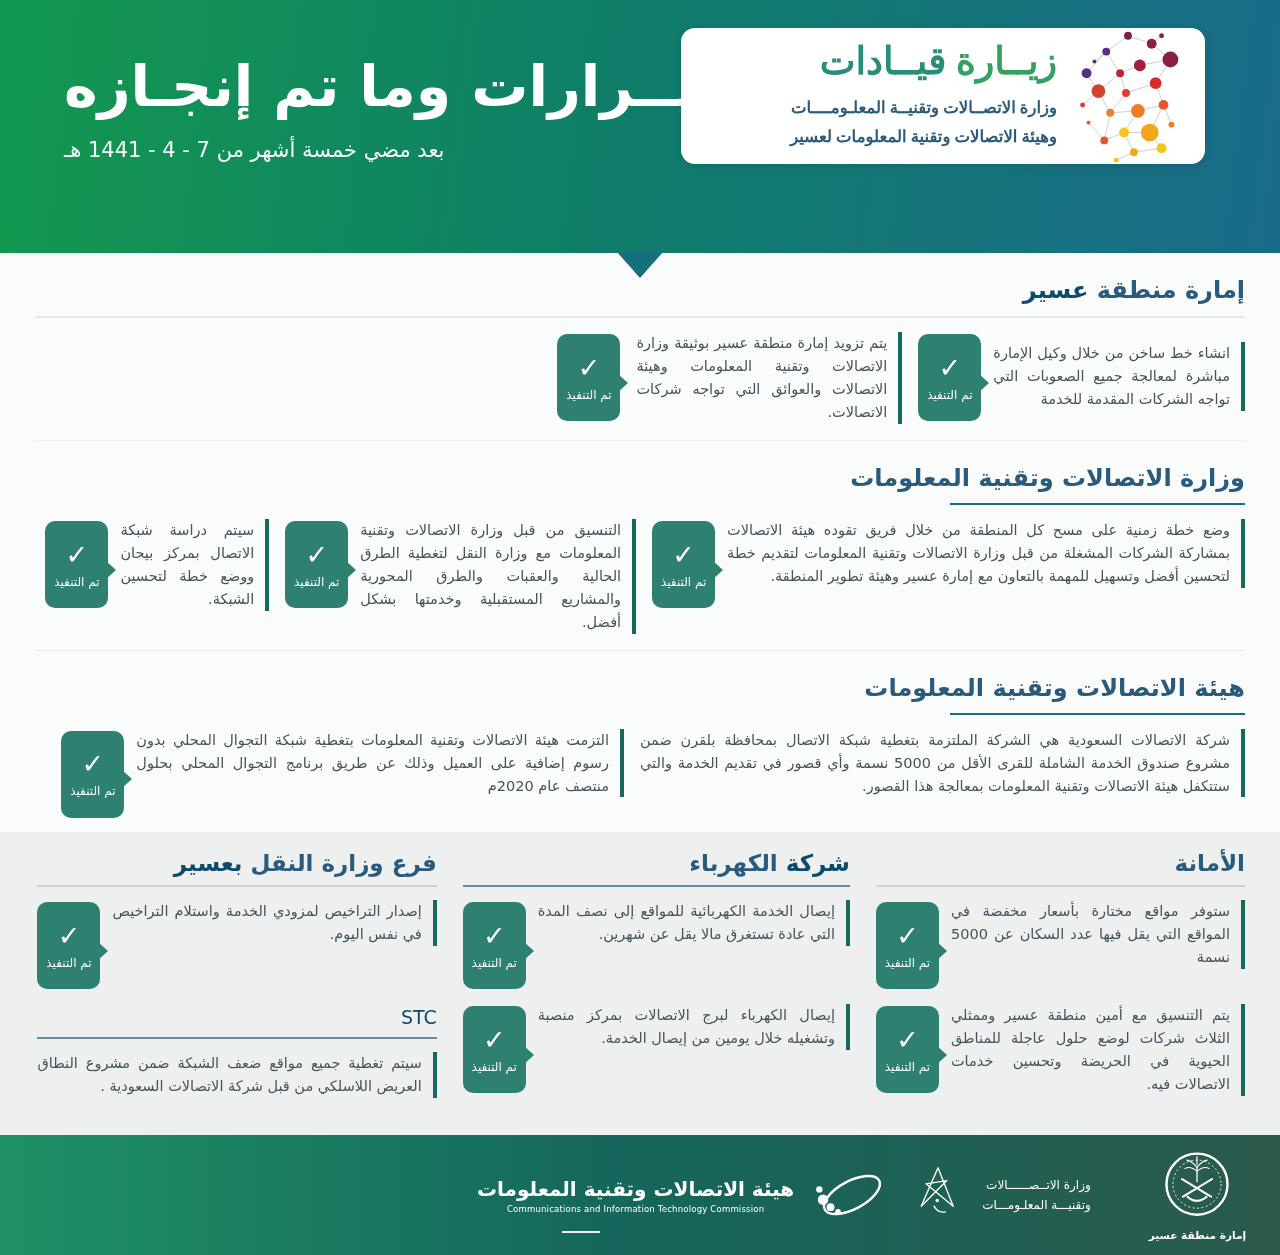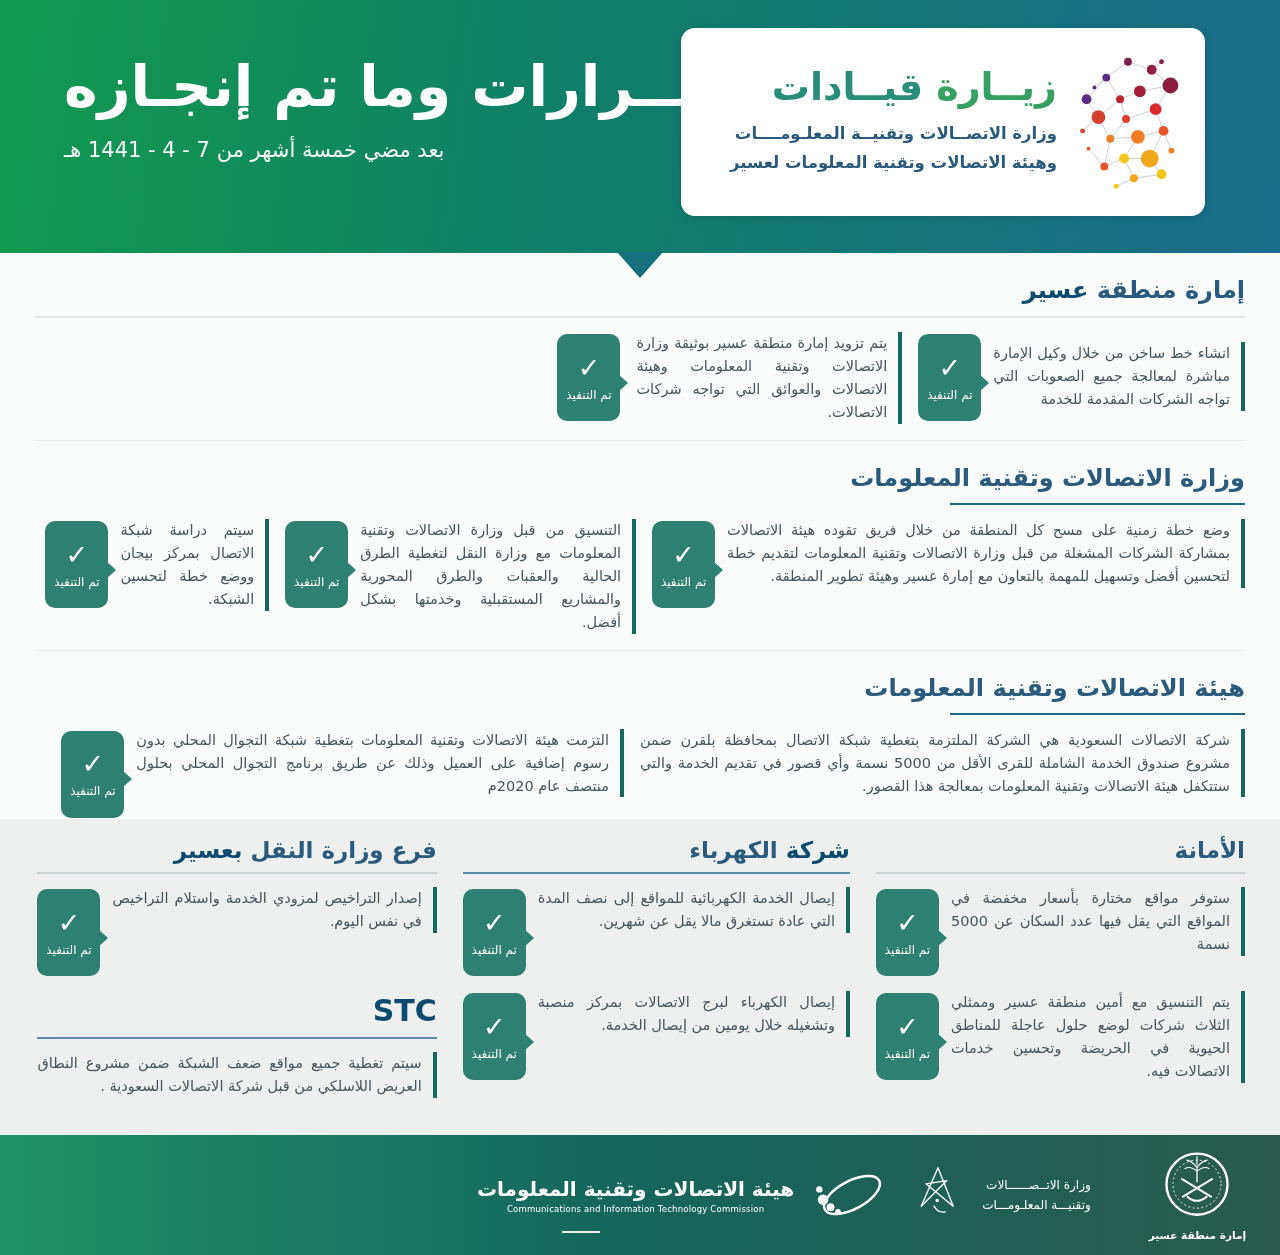--- a/index.html
+++ b/index.html
@@ -20,23 +20,23 @@
   .band-title { font-size: 57px; font-weight: bold; letter-spacing: 0.5px; line-height: 1.2; text-align: center; }
   .band-subtitle { font-size: 21px; margin-top: 18px; font-weight: normal; opacity: .97; }
   .arrow-down {
     position: absolute; left: 50%; bottom: -25px; transform: translateX(-50%);
     width: 0; height: 0;
     border-left: 23px solid transparent; border-right: 23px solid transparent;
     border-top: 26px solid #156f7c;
   }
   .logo-card {
     position: absolute; right: 75px; top: 28px;
-    width: 524px; height: 188px; background: #fff;
+    width: 524px; height: 136px; background: #fff;
     border-radius: 14px; box-shadow: 0 2px 8px rgba(0,0,0,.12);
-    display: flex; align-items: center; gap: 10px; padding: 12px 16px;
+    display: flex; align-items: center; gap: 10px; padding: 12px 16px; font-family: Liberation Serif, serif;
   }
   .card-map { flex: 0 0 122px; }
   .card-text { flex: 1; text-align: right; padding-left: 8px; }
   .card-title { font-size: 38px; font-weight: bold; line-height: 1.15; margin-bottom: 10px; }
   .card-title .ct1 { color: #35a061; }
   .card-title .ct2 { color: #2a8d7a; }
   .card-line { font-size: 16.5px; color: #2a5a7c; line-height: 1.75; font-weight: bold; }
 
   
   main { flex: 1 1 auto; padding: 0 35px; overflow: hidden; }
@@ -75,21 +75,21 @@
 
   
   .panel { flex: 0 0 auto; background: #eef0f0; padding: 12px 35px 22px; }
   .panel-cols { display: flex; gap: 26px; }
   .col { display: flex; flex-direction: column; }
   .colA { flex: 0 1 30.5%; } .colB { flex: 0 1 32%; } .colC { flex: 0 1 33%; }
   .col-header { font-size: 23px; font-weight: bold; padding-top: 6px; }
   .thin-rule { height: 2px; background: #cdd4d7; margin: 9px 0 13px; }
   .thin-rule.blue { background: #5f8aa5; }
   .col .item { margin-bottom: 15px; }
-  .sub-header { font-size: 30px; font-weight: bold; text-align: right; margin-top: 2px; }
+  .sub-header { font-size: 19px; font-weight: normal; text-align: right; margin-top: 2px; }
 
   
   footer {
     margin-top: auto; flex: 0 0 120px;
     background: linear-gradient(90deg, #1f9065 0%, #15665c 48%, #2a5a4c 100%);
     position: relative;
   }
   .footer-inner {
     direction: ltr; height: 100%; display: flex; align-items: center;
     justify-content: flex-end; gap: 16px; padding: 0 30px 0 0; color: #fff;

